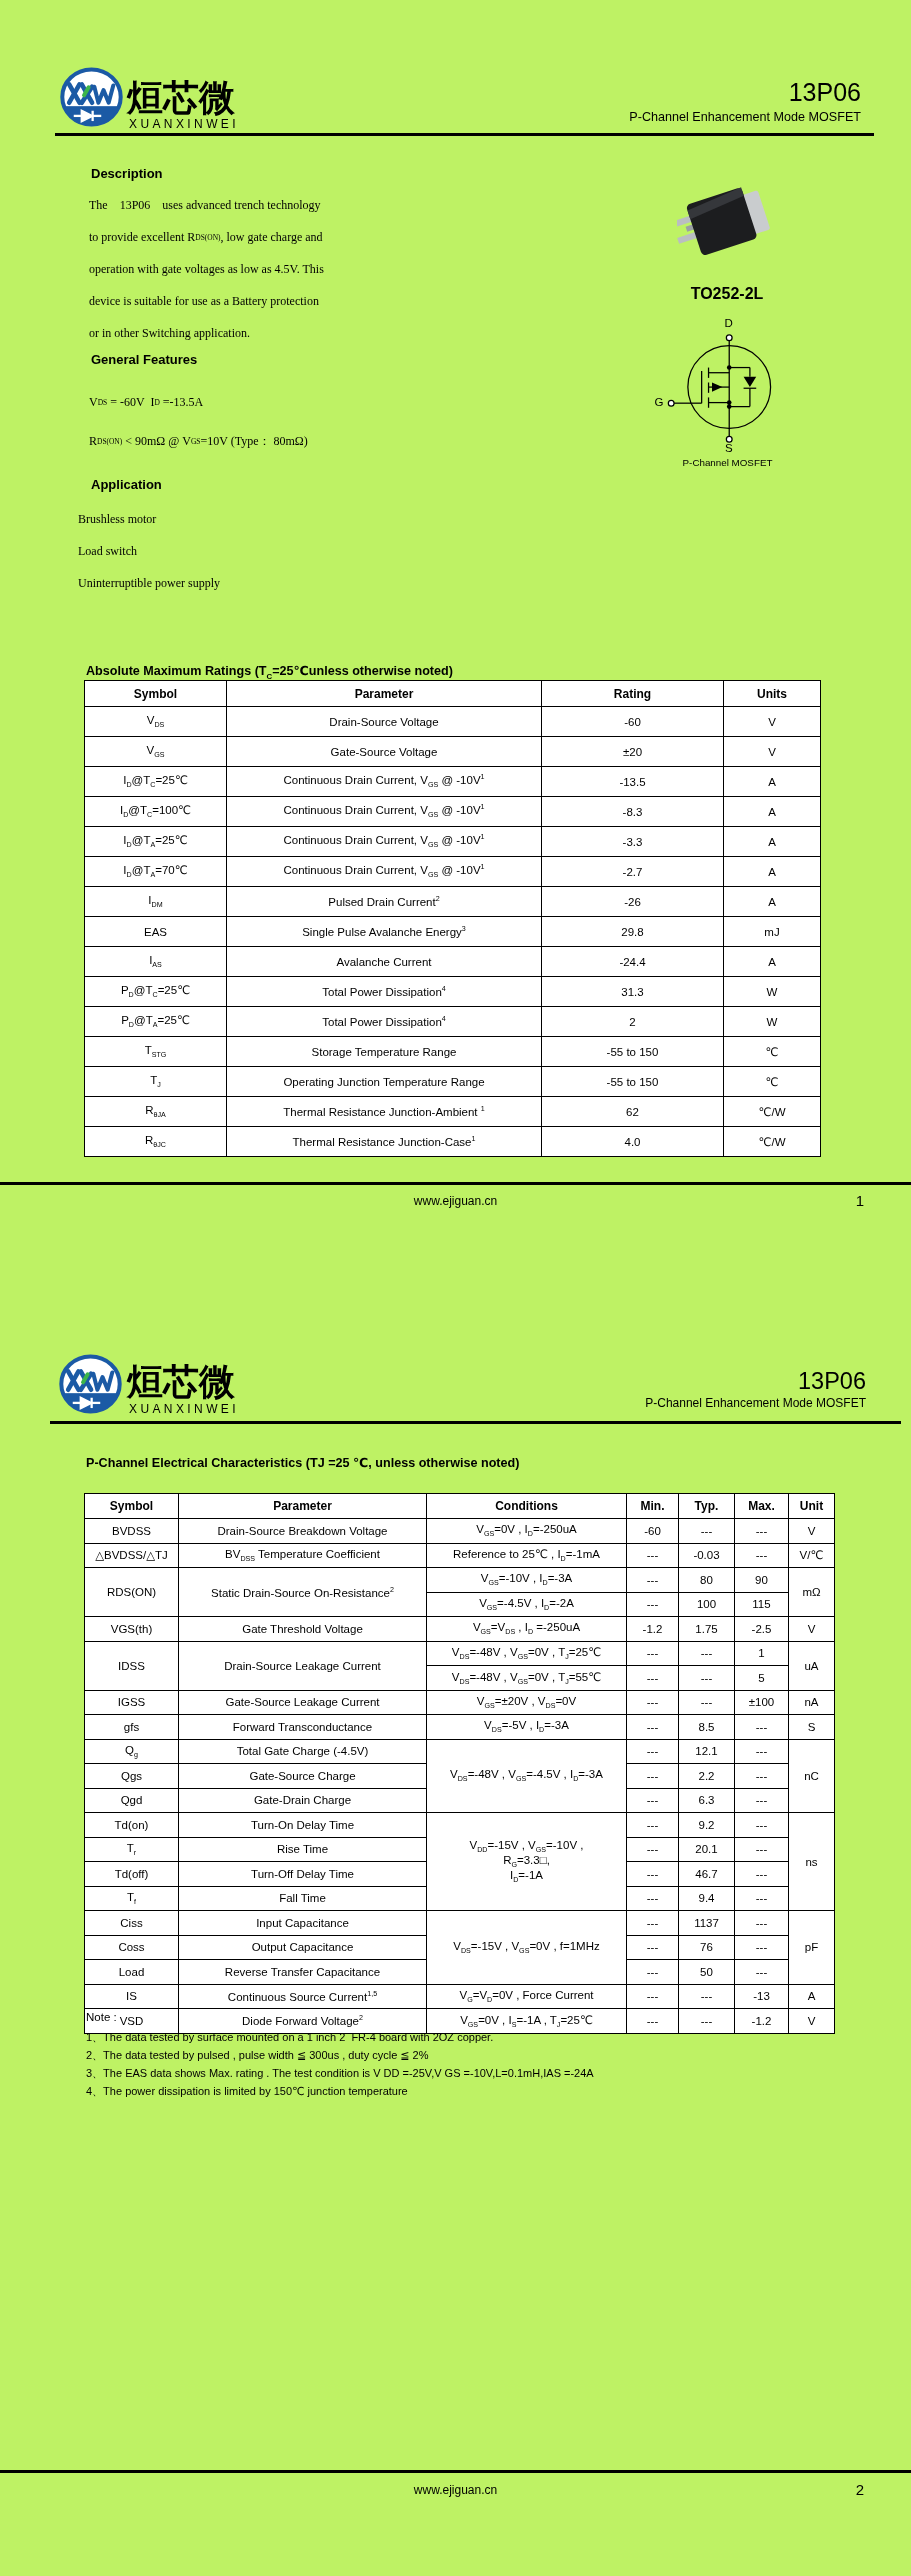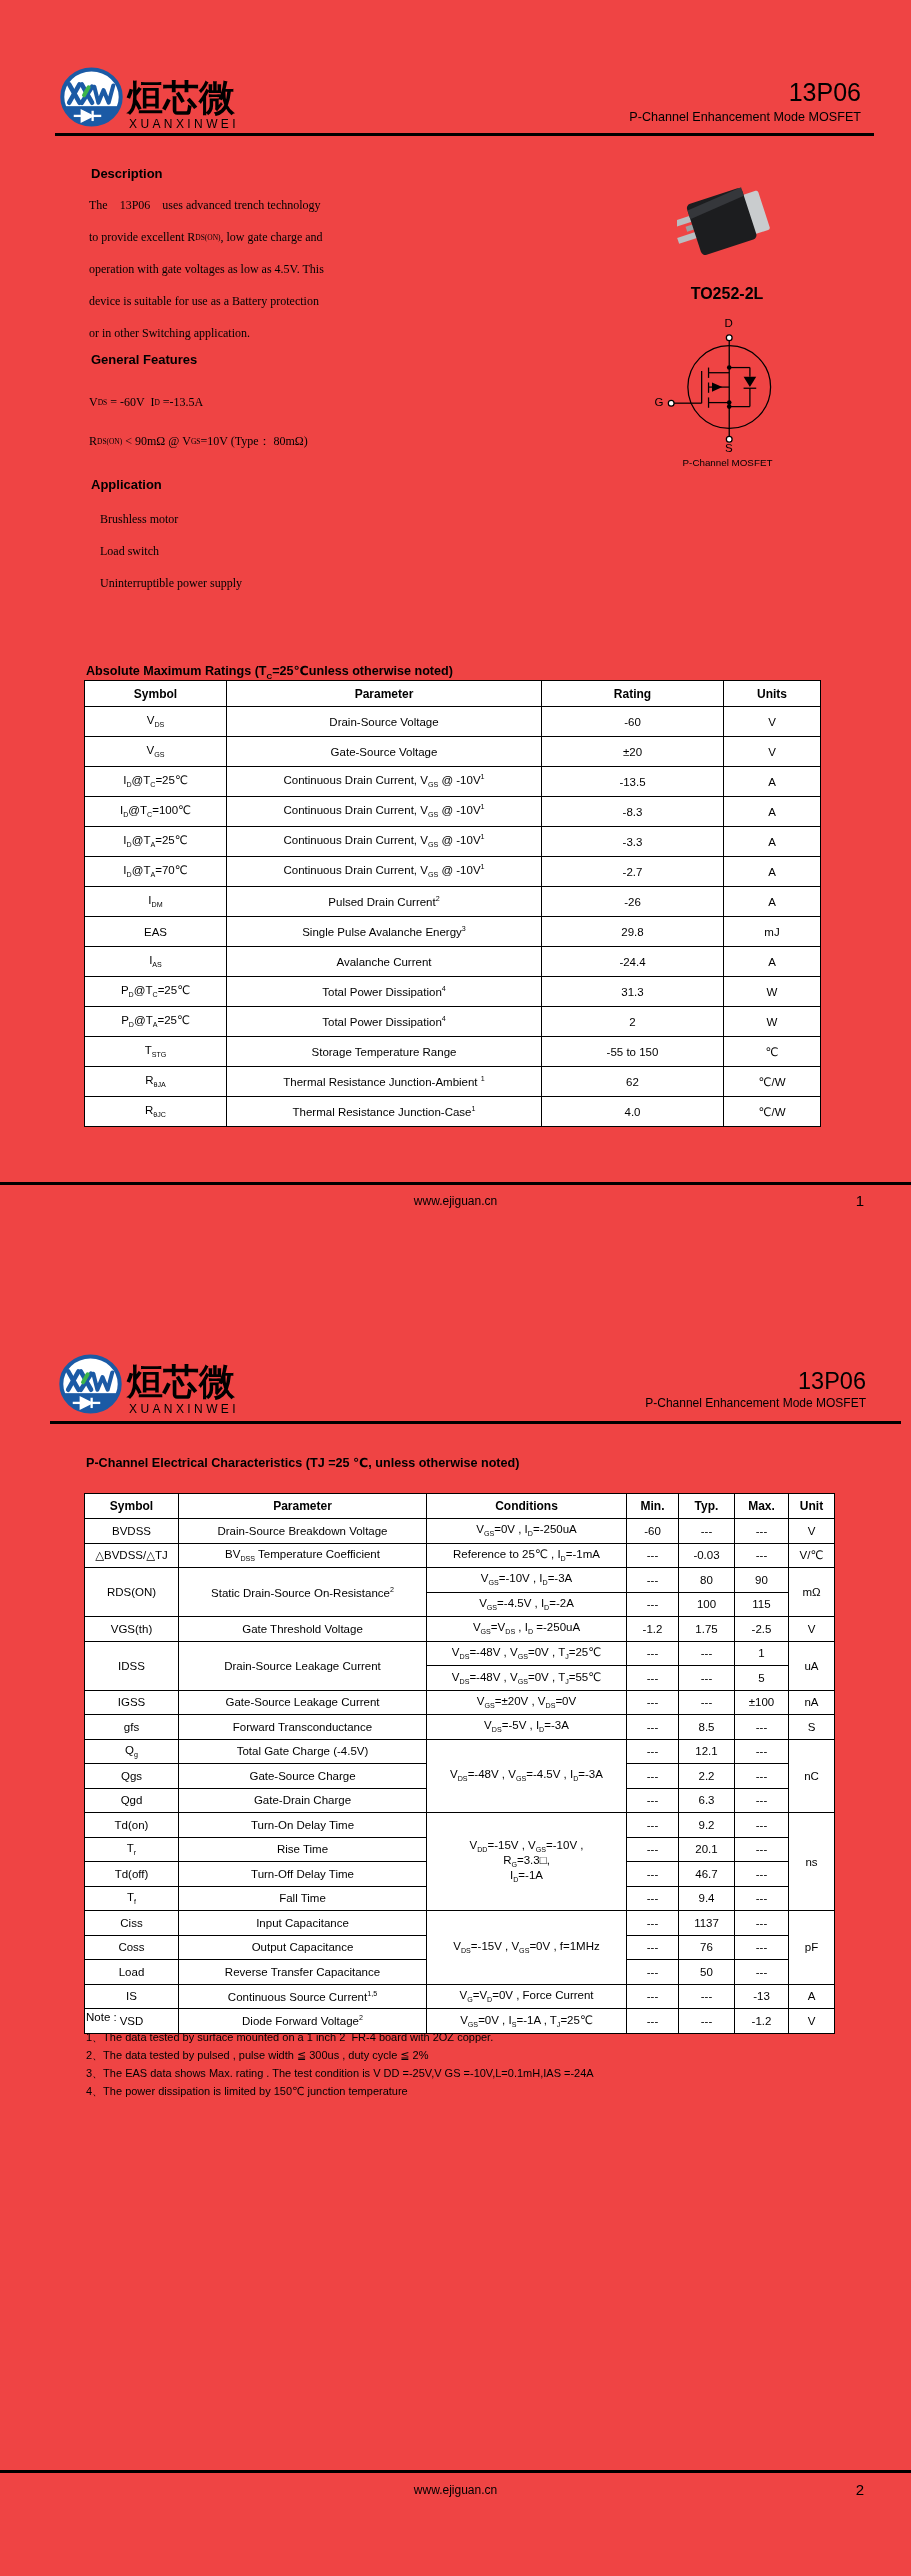--- a/index.html
+++ b/index.html
@@ -1,16 +1,16 @@
 <!DOCTYPE html>
 <html style="font-size:9.2px"><head>
 <meta charset="utf-8">
 <style>
   html,body{margin:0;padding:0;background:#fff;}
-  .doc{position:relative;width:911px;height:2576px;background:#ef4444;color:#000;
+  .doc{position:relative;width:911px;height:2576px;background:#bef264;color:#000;
        font-family:"Liberation Sans","DejaVu Sans",sans-serif;overflow:hidden;}
   .abs{position:absolute;}
   .rule{position:absolute;background:#000;}
   .h1{font-size:13px;font-weight:bold;}
   .body-text{font-size:12px;font-family:Liberation Serif, serif;}
   .line55{height:32px;display:flex;align-items:center;white-space:pre-wrap;}
   .line68{height:39px;display:flex;align-items:center;white-space:pre-wrap;}
   .line56{height:32px;display:flex;align-items:center;white-space:pre-wrap;}
   .brand-cn{font-size:36px;line-height:38px;font-weight:bold;}
   .brand-en{font-size:12px;letter-spacing:3.4px;}
@@ -75,21 +75,21 @@
     <div class="line55 body-text">or in other Switching application.</div>
   </div>
 
   <div class="abs h1" style="left:91px;top:352px">General Features</div>
   <div class="abs" style="left:89px;top:383px">
     <div class="line68 body-text">V<sub>DS</sub> = -60V  I<sub>D</sub> =-13.5A</div>
     <div class="line68 body-text">R<sub>DS(ON)</sub> &lt; 90mΩ @ V<sub>GS</sub>=10V (Type： 80mΩ)</div>
   </div>
 
   <div class="abs h1" style="left:91px;top:477px">Application</div>
-  <div class="abs" style="left:100px;top:503px">
+  <div class="abs" style="left:78px;top:503px">
     <div class="line56 body-text">Brushless motor</div>
     <div class="line56 body-text">Load switch</div>
     <div class="line56 body-text">Uninterruptible power supply</div>
   </div>
 
   <svg class="abs" style="left:677px;top:185px" width="106" height="77" viewBox="0 0 185 135">
     <g transform="rotate(-18 95 65)">
       <rect x="122" y="26" width="34" height="72" rx="4" fill="#c9ccce"></rect>
       <rect x="-4" y="32" width="40" height="11" fill="#babec1"></rect>
       <rect x="-4" y="62" width="40" height="11" fill="#babec1"></rect>
@@ -217,20 +217,26 @@
           <td>2</td>
           <td>W</td>
         </tr>
     <tr>
           <td>T<sub>STG</sub></td>
           <td>Storage Temperature Range</td>
           <td>-55 to 150</td>
           <td>℃</td>
         </tr>
     <tr>
+          <td>T<sub>J</sub></td>
+          <td>Operating Junction Temperature Range</td>
+          <td>-55 to 150</td>
+          <td>℃</td>
+        </tr>
+    <tr>
           <td>R<sub>θJA</sub></td>
           <td>Thermal Resistance Junction-Ambient <sup>1</sup></td>
           <td>62</td>
           <td>℃/W</td>
         </tr>
     <tr>
           <td>R<sub>θJC</sub></td>
           <td>Thermal Resistance Junction-Case<sup>1</sup></td>
           <td>4.0</td>
           <td>℃/W</td>

